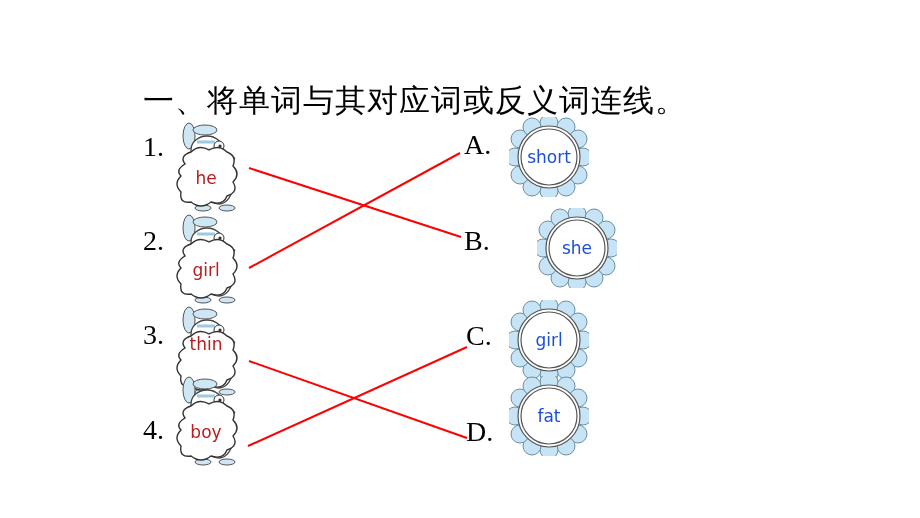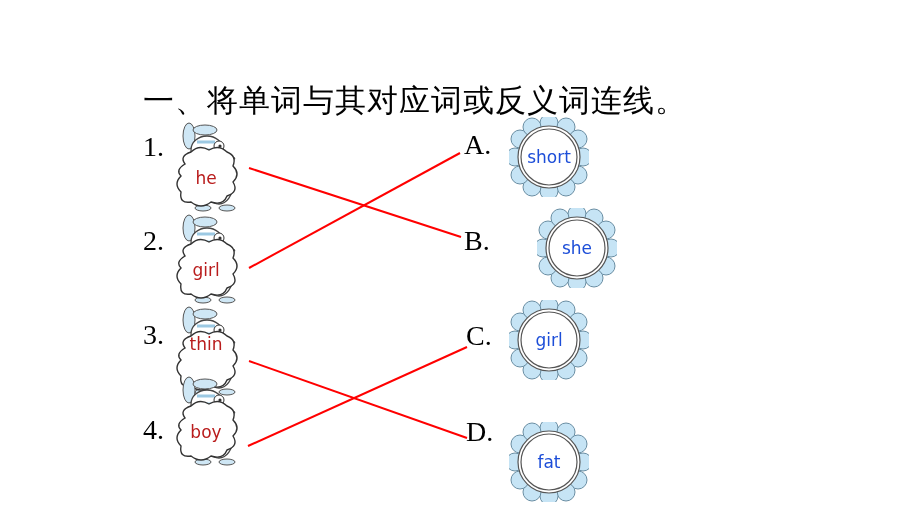--- a/index.html
+++ b/index.html
@@ -105,18 +105,18 @@
       <use href="#flower"></use>
     </svg>
   <div class="flower-word">she</div>
 </div>
 <div class="flower" style="left:509px;top:300px;">
   <svg width="80" height="80">
       <use href="#flower"></use>
     </svg>
   <div class="flower-word">girl</div>
 </div>
-<div class="flower" style="left:509px;top:422px;">
+<div class="flower" style="left:509px;top:376px;">
   <svg width="80" height="80">
       <use href="#flower"></use>
     </svg>
   <div class="flower-word">fat</div>
 </div>
 
 </body></html>

